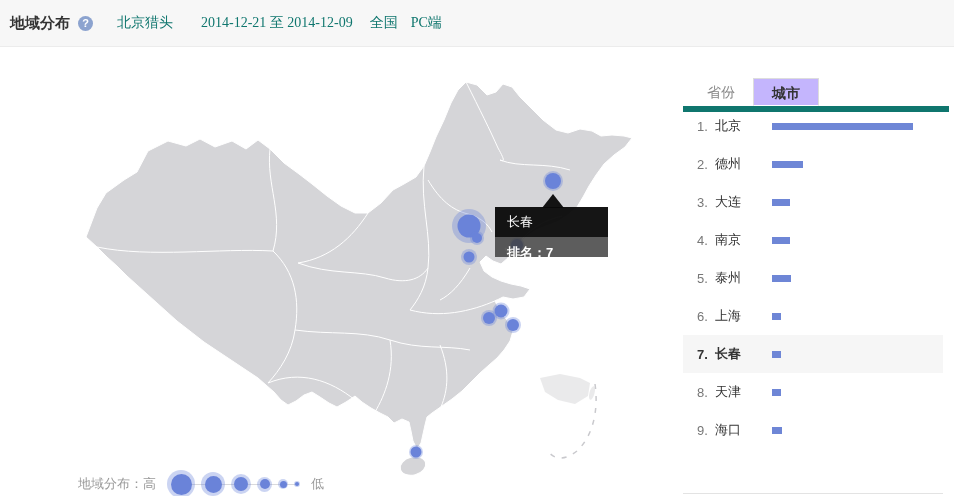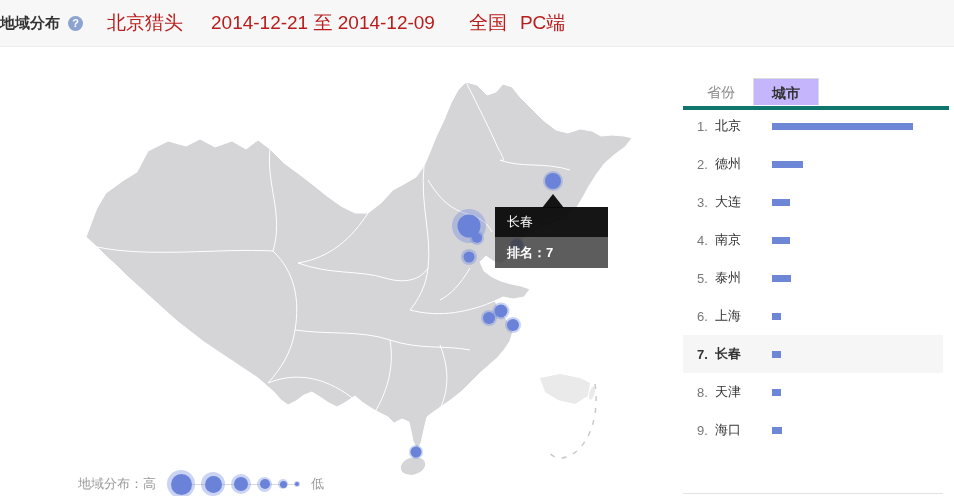--- a/index.html
+++ b/index.html
@@ -4,56 +4,57 @@
 <style>
   html,body{margin:0;padding:0;}
   body{
     width:954px;height:496px;overflow:hidden;position:relative;background:#fff;
     font-family:"Liberation Sans","DejaVu Sans",sans-serif;color:#333;
   }
   
   .header{
     position:absolute;top:0;left:0;width:954px;height:47px;background:#f7f7f7;
     border-bottom:1px solid #ececec;display:flex;align-items:center;box-sizing:border-box;
+    padding-left:10px;
   }
   .title{font-size:15px;font-weight:bold;color:#333;}
   .help{
     width:15px;height:15px;border-radius:50%;background:#8CA3CF;color:#fff;
     font-size:11px;font-weight:bold;text-align:center;line-height:15px;margin-left:8px;
   }
-  .meta{font-size:19px;color:#b91c1c;}
+  .meta{font-size:14px;color:#0f766e;font-family:Liberation Serif, serif;}
   .m-keyword{margin-left:24px;}
   .m-date{margin-left:28px;}
-  .m-region{margin-left:34px;}
+  .m-region{margin-left:17px;}
   .m-platform{margin-left:13px;}
   
   .map-svg{position:absolute;left:0;top:47px;}
   .land{fill:#D5D5D8;stroke:#fff;stroke-width:1;}
   .prov path{fill:none;stroke:#fff;stroke-width:1;}
   .scs-faded{fill:#D5D5D8;opacity:.5;}
   .scs-dash{fill:none;stroke:#c9c9cd;stroke-width:1.5;stroke-dasharray:5 7;}
   
   .tooltip{position:absolute;left:495px;top:207px;width:113px;z-index:5;}
   .tt-arrow{
     position:absolute;top:-13px;left:47px;width:0;height:0;
     border-left:11px solid transparent;border-right:11px solid transparent;
     border-bottom:14px solid rgba(8,8,8,0.95);
   }
   .tt-head{
     height:30px;line-height:30px;padding:0 12px;background:rgba(8,8,8,0.95);
     color:#fff;font-size:13px;
   }
   .tt-body{
-    height:31px;line-height:31px;padding:0 12px;background:rgba(62,62,62,0.84);
+    height:20px;line-height:31px;padding:0 12px;background:rgba(62,62,62,0.84);
     color:#fff;font-size:13px;font-weight:bold;
   }
   
   .tabbar{
     position:absolute;left:683px;top:78px;width:260px;height:28px;
-    border-bottom:4px solid #0f766e;display:flex;padding-left:6px;box-sizing:content-box;
+    border-bottom:6px solid #0f766e;display:flex;padding-left:6px;box-sizing:content-box;
   }
   .tab{
     height:28px;line-height:28px;padding:0 18px;font-size:14px;color:#888;cursor:pointer;
   }
   .tab.active{
     background:#c4b5fd;border:1px solid #ddd;border-bottom:1px solid #fff;
     margin-bottom:-1px;font-weight:bold;color:#333;box-sizing:border-box;
   }
   .rank-list{
     position:absolute;left:683px;top:107px;width:260px;height:387px;

